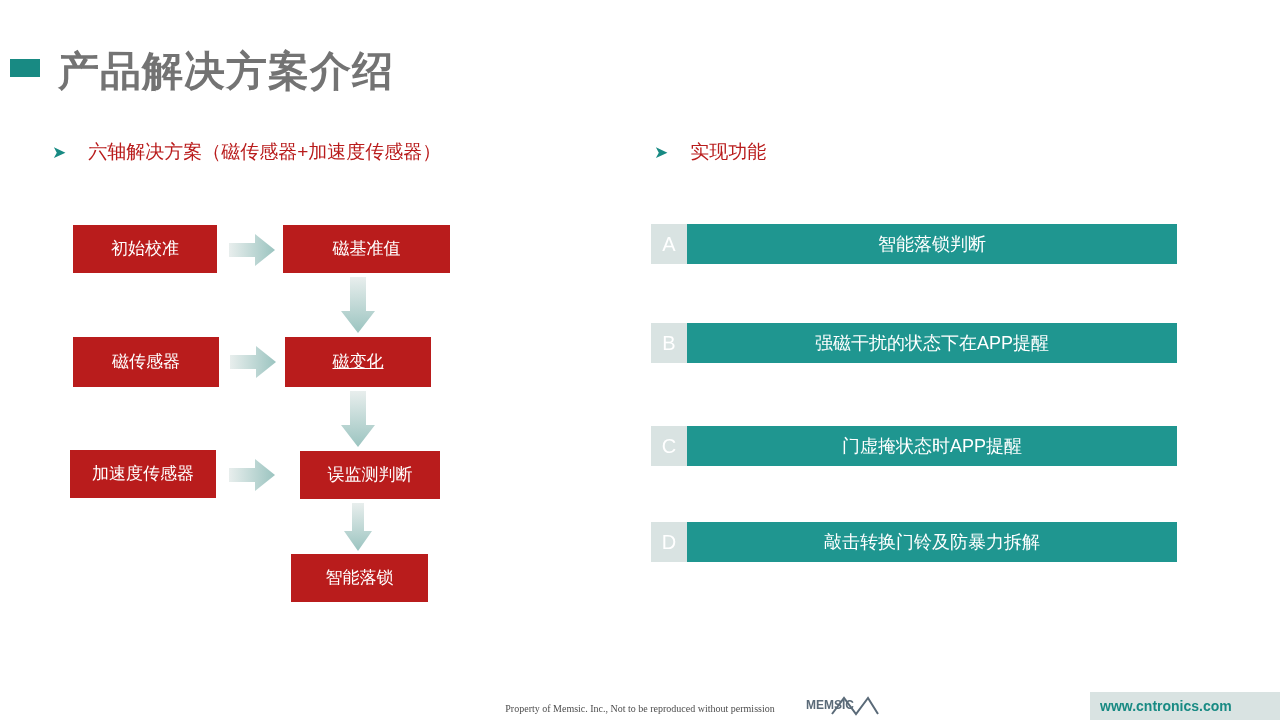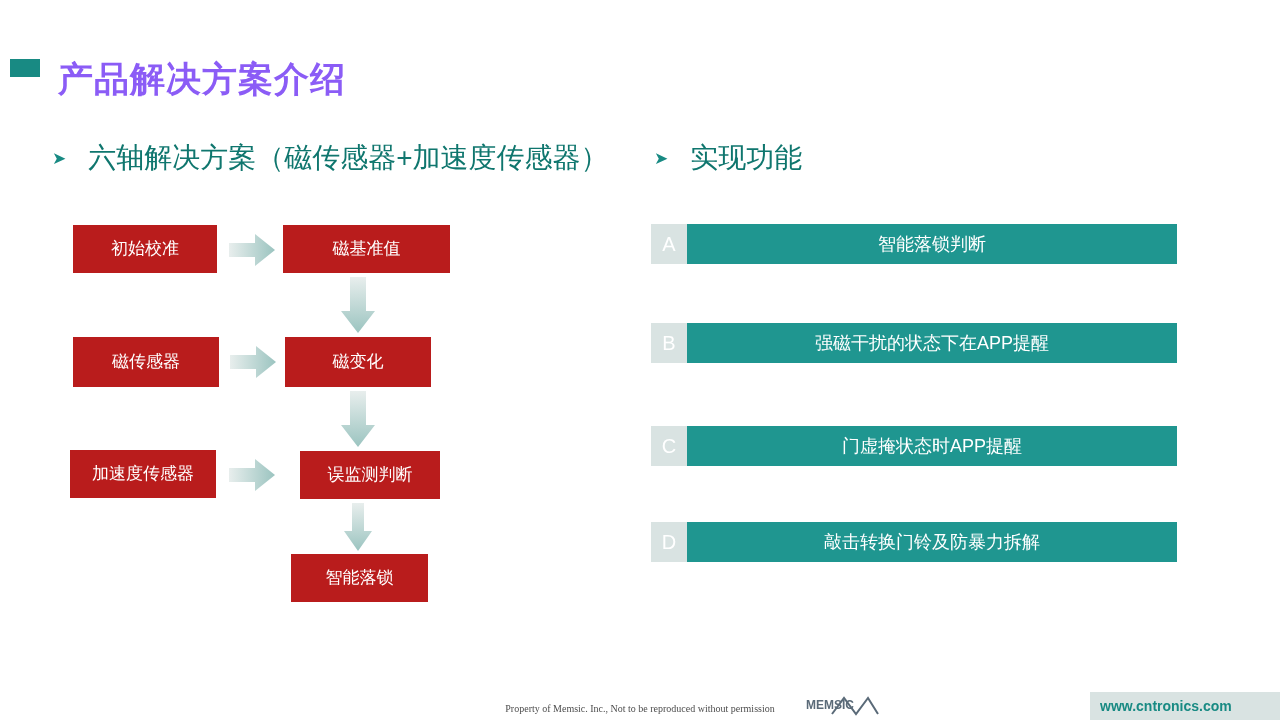--- a/index.html
+++ b/index.html
@@ -25,43 +25,42 @@
     left: 10px;
     top: 59px;
     width: 30px;
     height: 18px;
     background: #188a83;
   }
   .slide-title {
     position: absolute;
     left: 58px;
     top: 44px;
-    font-size: 35px;
+    font-size: 41px;
     font-weight: bold;
-    color: #8b5cf6;
+    color: #737373;
     letter-spacing: 1px;
     white-space: nowrap;
-    margin-top: 12px;
   }
   
   .section-head {
     position: absolute;
     display: flex;
     align-items: center;
     white-space: nowrap;
   }
   .section-head .arrow {
     color: #188a83;
     font-size: 17px;
     margin-right: 22px;
     line-height: 1;
   }
   .section-head .label {
-    font-size: 28px;
-    color: #0f766e;
+    font-size: 19px;
+    color: #b91c1c;
   }
   #head-left { left: 52px; top: 139px; }
   #head-right { left: 654px; top: 139px; }
 
   
   .flow {
     position: absolute;
     left: 0;
     top: 0;
   }
@@ -181,21 +180,21 @@
     <span class="arrow">➤</span>
     <span class="label">实现功能</span>
   </div>
 
   <div class="flow">
 
     <div class="node" style="left:73px; top:225px; width:144px; height:48px;">初始校准</div>
     <div class="node" style="left:283px; top:225px; width:167px; height:48px;">磁基准值</div>
 
     <div class="node" style="left:73px; top:337px; width:146px; height:50px;">磁传感器</div>
-    <div class="node" style="left:285px; top:337px; width:146px; height:50px;">磁变化</div>
+    <div class="node" style="left:285px; top:337px; width:146px; height:50px;text-decoration:underline;">磁变化</div>
 
     <div class="node" style="left:70px; top:450px; width:146px; height:48px;">加速度传感器</div>
     <div class="node" style="left:287px; top:451px; width:140px; height:48px;margin-left:13px;">误监测判断</div>
 
     <div class="node" style="left:291px; top:554px; width:137px; height:48px;">智能落锁</div>
 
     <svg class="arrow-right" style="left:229px; top:234px;" width="46" height="32" viewBox="0 0 46 32">
       <defs>
         <linearGradient id="gr1" x1="0" y1="0" x2="1" y2="0">
           <stop offset="0%" stop-color="#e8eeed"></stop>

